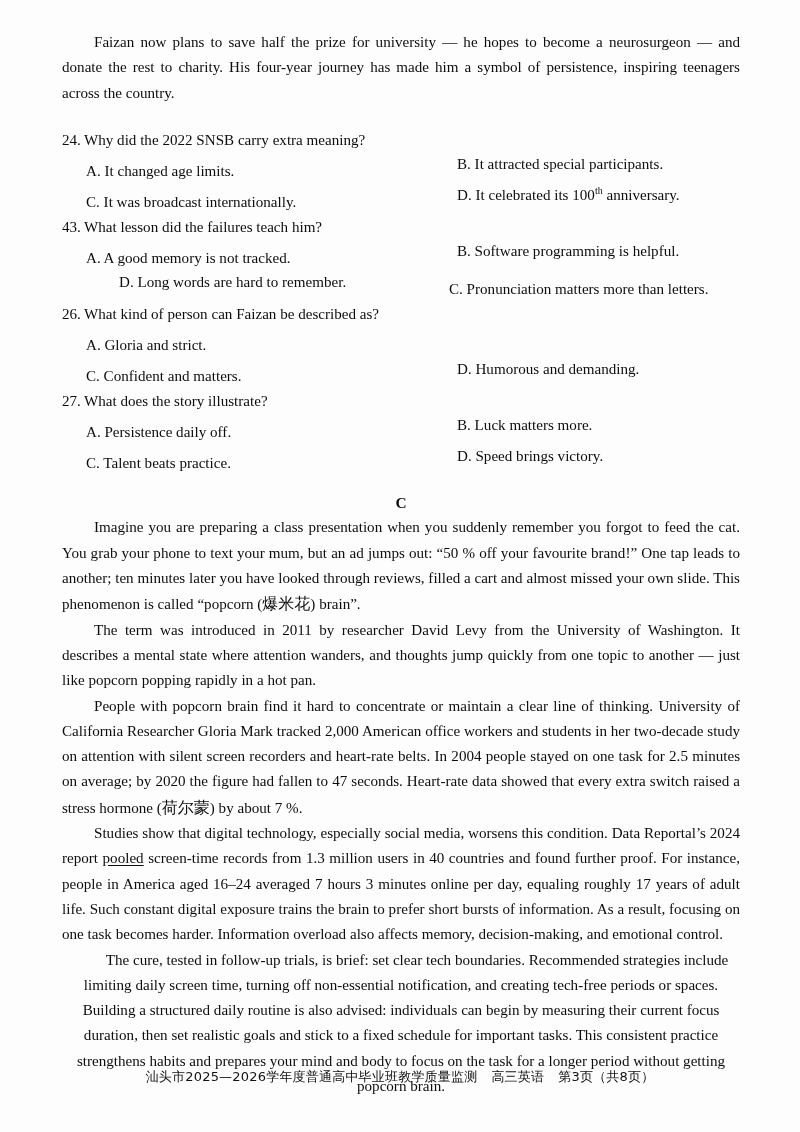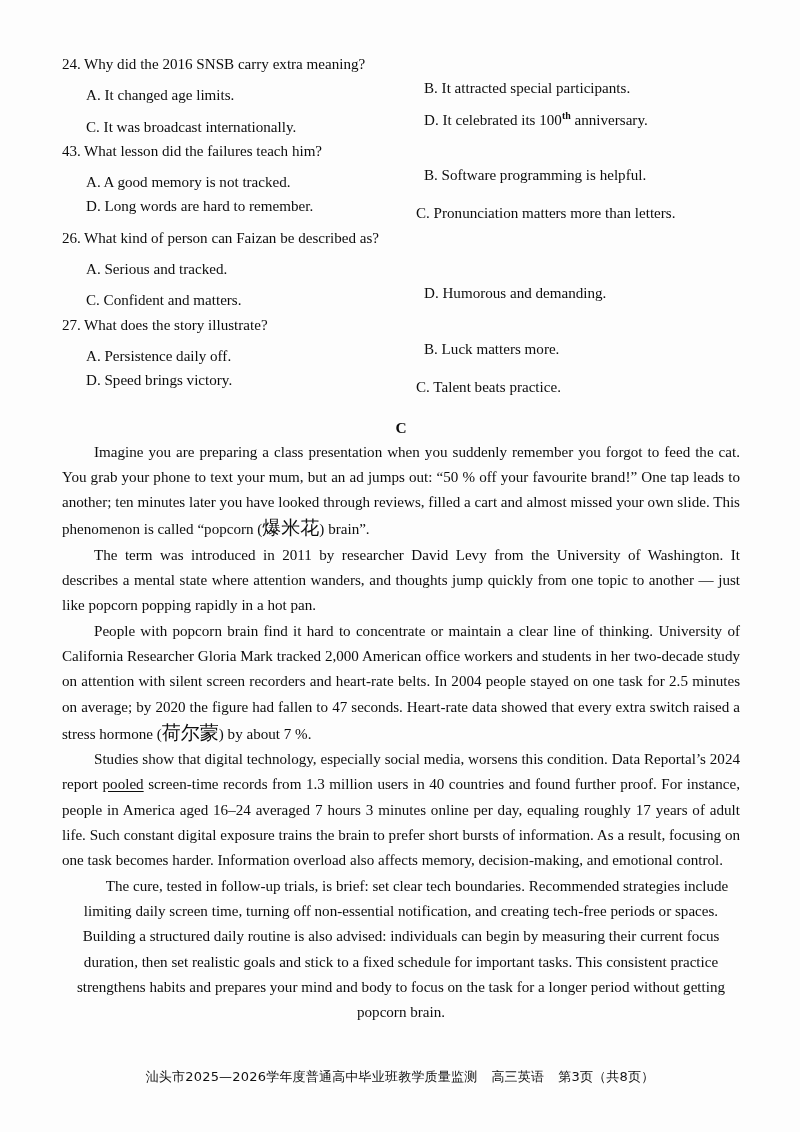--- a/index.html
+++ b/index.html
@@ -58,47 +58,46 @@
     display: flex;
     font-size: 15.1px;
     line-height: 24.3px;
     padding-left: 24px;
   }
   .optrow .opt {
     flex: 0 0 auto;
     white-space: nowrap;
   }
   .optrow .opt.colA { width: 338px; margin-top: 7px; }
-  .optrow .opt.colB { width: 330px; }
+  .optrow .opt.colB { width: 330px; margin-left: 33px; }
   sup {
     font-size: 0.66em;
     vertical-align: super;
     line-height: 0;
-    font-weight: bold;
   }
   .section-letter {
     text-align: center;
     font-size: 15.4px;
     font-weight: bold;
     line-height: 24px;
     width: 678px;
   }
   .spacer-q {
     height: 22px;
   }
   .spacer-sec {
     height: 16px;
   }
   .underlined {
     text-decoration: underline;
     text-underline-offset: 2px;
   }
   .cjk {
     font-family: Liberation Serif, serif;
-    font-size: 19px;
+    font-size: 16px;
   }
   .footer {
     position: absolute;
     left: 0;
     top: 1068px;
     width: 800px;
     text-align: center;
     font-size: 13px;
     letter-spacing: 0.2px;
     font-family: "DejaVu Sans", "Liberation Sans", sans-serif;
@@ -107,26 +106,27 @@
   .footer .seg { white-space: nowrap; }
   .footer .gap-sm { display: inline-block; width: 14px; }
 </style>
 </head>
 <body>
 
 <div class="page">
 
   <div class="content">
 
+    <p class="para">Faizan now plans to save half the prize for university — he hopes to become a neurosurgeon — and donate the rest to charity. His four-year journey has made him a symbol of persistence, inspiring teenagers across the country.</p>
 
     <div class="spacer-q"></div>
 
     <div class="qblock">
       <div class="qstem">
-        <span class="qnum">24.</span><span>Why did the 2016 SNSB carry extra meaning?</span>
+        <span class="qnum">24.</span><span>Why did the 2022 SNSB carry extra meaning?</span>
       </div>
       <div class="optrow">
         <span class="opt colA">A. It changed age limits.</span>
         <span class="opt colB">B. It attracted special participants.</span>
       </div>
       <div class="optrow">
         <span class="opt colA">C. It was broadcast internationally.</span>
         <span class="opt colB"><span>D. It celebrated its 100</span><sup>th</sup><span> anniversary.</span></span>
       </div>
     </div>
@@ -143,39 +143,39 @@
         <span class="opt colB">D. Long words are hard to remember.</span>
         <span class="opt colA">C. Pronunciation matters more than letters.</span>
       </div>
     </div>
 
     <div class="qblock">
       <div class="qstem">
         <span class="qnum">26.</span><span>What kind of person can Faizan be described as?</span>
       </div>
       <div class="optrow">
-        <span class="opt colA">A. Serious and tracked.</span>
+        <span class="opt colA">A. Gloria and strict.</span>
       </div>
       <div class="optrow">
         <span class="opt colA">C. Confident and matters.</span>
         <span class="opt colB">D. Humorous and demanding.</span>
       </div>
     </div>
 
     <div class="qblock">
       <div class="qstem">
         <span class="qnum">27.</span><span>What does the story illustrate?</span>
       </div>
       <div class="optrow">
         <span class="opt colA">A. Persistence daily off.</span>
         <span class="opt colB">B. Luck matters more.</span>
       </div>
       <div class="optrow">
+        <span class="opt colA">C. Talent beats practice.</span>
         <span class="opt colB">D. Speed brings victory.</span>
-        <span class="opt colA">C. Talent beats practice.</span>
       </div>
     </div>
 
     <div class="spacer-sec"></div>
 
     <div class="section-letter">C</div>
 
     <p class="para"><span>Imagine you are preparing a class presentation when you suddenly remember you forgot to feed the cat. You grab your phone to text your mum, but an ad jumps out: “50 % off your favourite brand!” One tap leads to another; ten minutes later you have looked through reviews, filled a cart and almost missed your own slide. This phenomenon is called “popcorn (</span><span class="cjk">爆米花</span><span>) brain”.</span></p>
 
     <p class="para">The term was introduced in 2011 by researcher David Levy from the University of Washington. It describes a mental state where attention wanders, and thoughts jump quickly from one topic to another — just like popcorn popping rapidly in a hot pan.</p>

